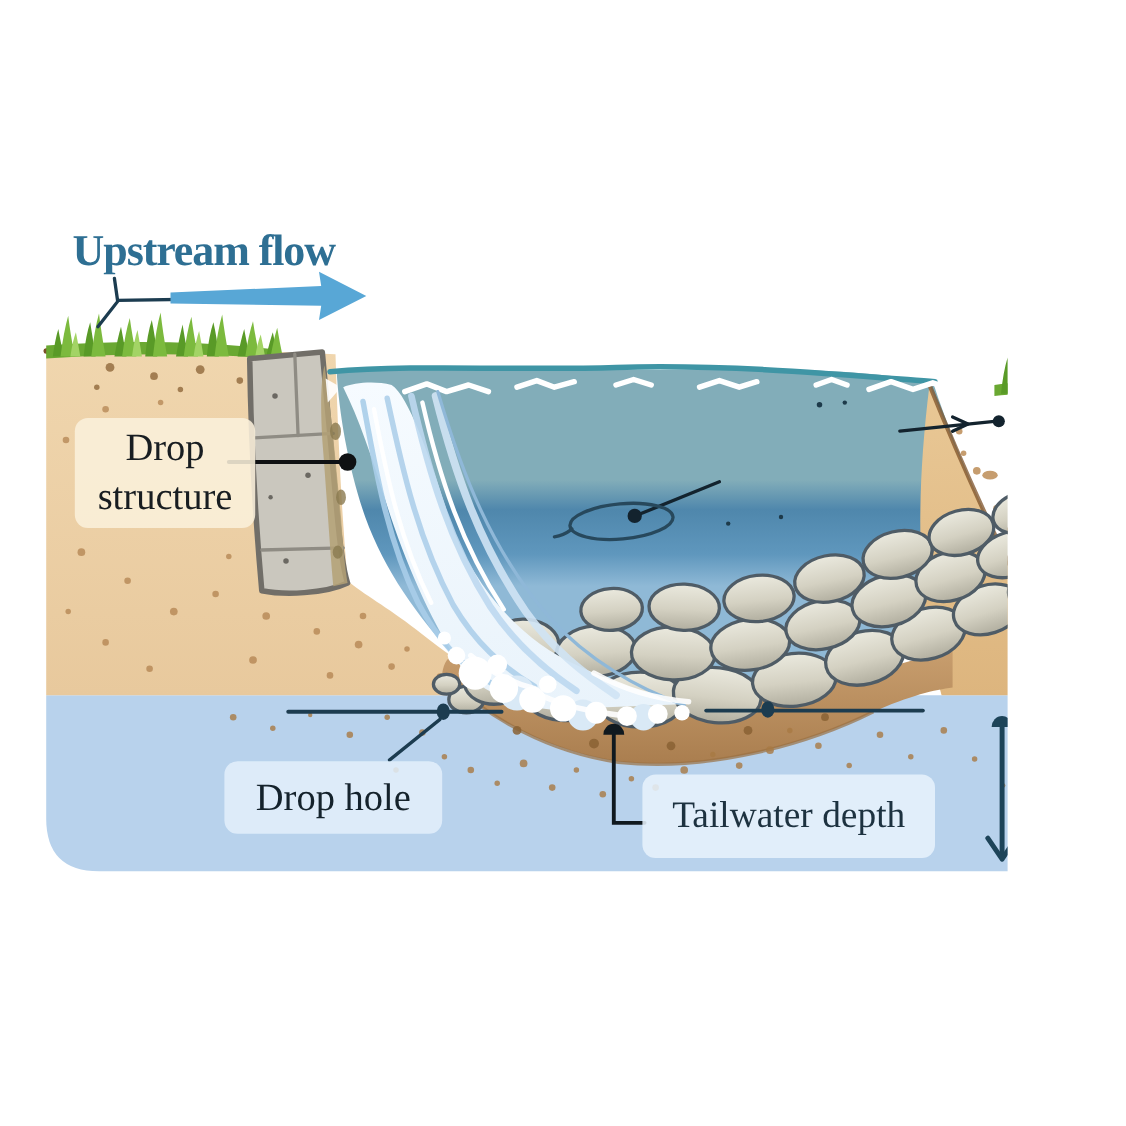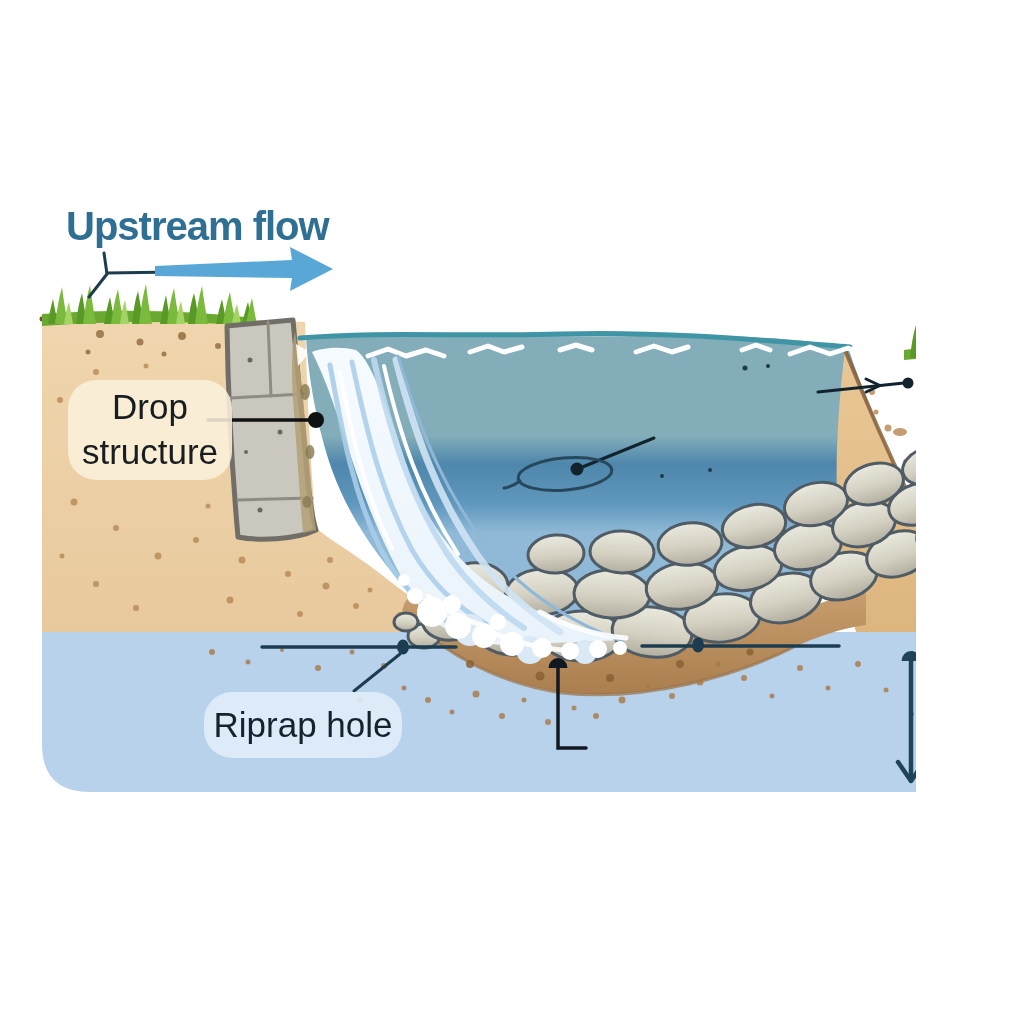--- a/index.html
+++ b/index.html
@@ -1,20 +1,20 @@
 <!DOCTYPE html>
 <html><head>
 <meta charset="utf-8">
 <style>
   html,body{margin:0;padding:0;background:#ffffff;}
   #stage{position:relative;width:916px;height:1024px;background:#ffffff;overflow:hidden;
-         font-family:Liberation Sans, sans-serif;}
+         font-family:Liberation Serif, serif;}
   #art{position:absolute;left:0;top:0;width:1024px;height:1024px;}
   .label-box{position:absolute;display:flex;align-items:center;justify-content:center;
-             text-align:center;border-radius:28px;font-weight:500;line-height:1.28;}
+             text-align:center;border-radius:12px;font-weight:500;line-height:1.28;}
   .lbl-drop{left:68px;top:380px;width:164px;height:100px;background:rgba(251,240,219,0.88);
             font-size:35px;color:#181d21;}
   .lbl-riprap{left:600px;top:374px;width:220px;height:62px;background:rgba(210,234,243,0.78);
             font-size:35px;color:#182832;}
   .lbl-scour{left:204px;top:692px;width:198px;height:66px;background:rgba(227,240,251,0.85);
             font-size:35px;color:#14222c;}
   .lbl-tail{left:584px;top:704px;width:266px;height:76px;background:rgba(230,241,252,0.88);
             font-size:34px;color:#1d3240;}
   .lbl-upstream{position:absolute;left:66px;top:204px;font-size:40px;font-weight:600;
             color:#2e6f93;letter-spacing:-1px;}
@@ -356,15 +356,16 @@
       <path d="M911,781 L898,762 M911,781 L924,762" stroke-width="4.5" fill="none"></path>
     </g>
   </g>
 </svg>
 
   <div class="lbl-upstream">Upstream flow</div>
 
   <div class="label-box lbl-drop">Drop structure</div>
 
 
-  <div class="label-box lbl-scour">Riprap hole</div>
-
+  <div class="label-box lbl-scour">Drop hole</div>
+
+  <div class="label-box lbl-tail">Tailwater depth</div>
 </div>
 
 </body></html>

